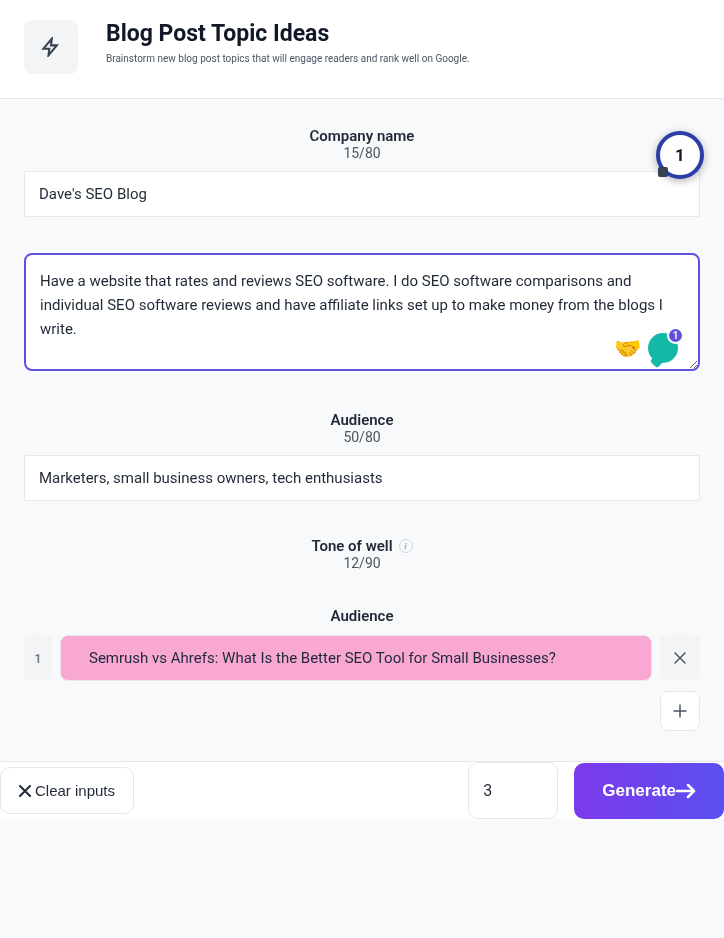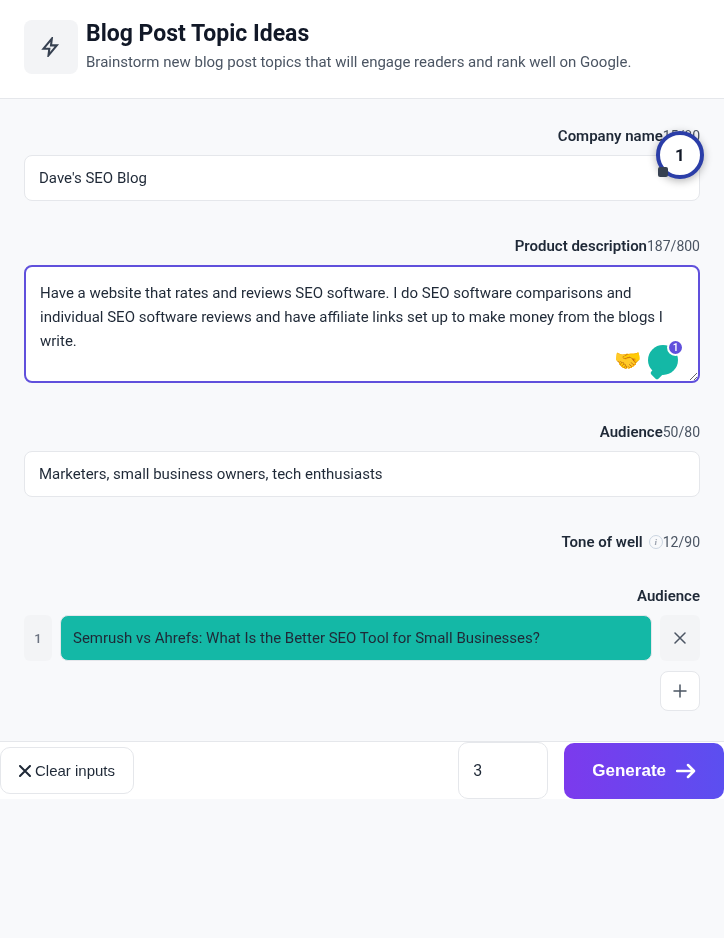--- a/index.html
+++ b/index.html
@@ -1,44 +1,44 @@
 <!DOCTYPE html>
 <html><head>
   <meta charset="utf-8">
   <style>
     * { box-sizing: border-box; margin: 0; padding: 0; }
     body { font-family: -apple-system, BlinkMacSystemFont, 'Segoe UI', Roboto, sans-serif; background: #f8f9fb; width: 724px; }
-    .header { background: #fff; padding: 20px 24px 24px; display: flex; gap: 8px; border-bottom: 1px solid #e5e7eb; }
+    .header { background: #fff; padding: 20px 24px 24px; display: flex; gap: 28px; border-bottom: 1px solid #e5e7eb; }
     .header-icon { width: 54px; height: 54px; background: #f3f4f6; border-radius: 8px; display: flex; align-items: center; justify-content: center; flex-shrink: 0; }
     .header-text h1 { font-size: 23px; font-weight: 700; color: #111827; margin-bottom: 4px; }
-    .header-text p { font-size: 15px; color: #4b5563; line-height: 1.5; text-align: center; }
+    .header-text p { font-size: 10px; color: #4b5563; line-height: 1.5; text-align: center; }
     .form-area { padding: 28px 24px 20px; }
     .field { margin-bottom: 36px; position: relative; }
-    .field-label-row { display: flex; justify-content: flex-end; align-items: center; margin-bottom: 10px; }
+    .field-label-row { display: flex; justify-content: flex-start; align-items: center; margin-bottom: 10px; flex-direction: column; }
     .field-label { font-size: 15px; font-weight: 600; color: #1f2937; display: flex; align-items: center; gap: 6px; }
     .field-count { font-size: 14px; color: #4b5563; }
-    .field-input { width: 100%; padding: 13px 14px; border: 1px solid #e5e7eb; border-radius: 8px; font-size: 15px; color: #1f2937; background: #fff; font-family: inherit; }
+    .field-input { width: 100%; padding: 13px 14px; border: 1px solid #e5e7eb; border-radius: 2px; font-size: 15px; color: #1f2937; background: #fff; font-family: inherit; }
     .field-textarea { width: 100%; padding: 14px 14px; border: 2px solid #6050dc; border-radius: 8px; font-size: 15px; color: #1f2937; background: #fff; font-family: inherit; resize: vertical; min-height: 118px; line-height: 1.6; }
     .field-input.tone { background: #edf0fb; border: none; padding-right: 44px; }
     .info-icon { width: 14px; height: 14px; border: 1px solid #cbd5e1; border-radius: 50%; display: inline-flex; align-items: center; justify-content: center; font-size: 9px; color: #9ca3af; font-style: italic; font-family: Georgia, serif; }
     .tone-wrapper { position: relative; }
     .tone-badge { position: absolute; right: 10px; top: 50%; transform: translateY(-50%); width: 24px; height: 24px; background: #b9bec9; border-radius: 5px; display: flex; align-items: center; justify-content: center; }
     .tone-badge span { display:flex; gap:2px; }
     .tone-badge span i { width:3px; height:3px; background:#fff; border-radius:50%; display:block;}
     .examples-row { display: flex; gap: 8px; align-items: stretch; }
     .example-num { width: 28px; background: #f3f4f6; border-radius: 6px; display: flex; align-items: center; justify-content: center; font-size: 13px; color: #6b7280; font-weight: 500; }
-    .example-input { flex: 1; padding: 13px 12px; border: 1px solid #e5e7eb; border-radius: 8px; font-size: 15px; color: #1f2937; background: #14b8a6; font-family: inherit; }
+    .example-input { flex: 1; padding: 13px 28px; border: 1px solid #e5e7eb; border-radius: 8px; font-size: 15px; color: #1f2937; background: #f9a8d4; font-family: inherit; }
     .example-remove { width: 40px; background: #f3f4f6; border: none; border-radius: 6px; display: flex; align-items: center; justify-content: center; cursor: pointer; color: #4b5563; font-size: 16px; }
     .add-row { display: flex; justify-content: flex-end; margin-top: 10px; }
     .add-btn { width: 40px; height: 40px; background: #fff; border: 1px solid #e5e7eb; border-radius: 8px; display: flex; align-items: center; justify-content: center; cursor: pointer; color: #4b5563; font-size: 18px; }
     .footer { background: #fff; border-top: 1px solid #e5e7eb; display: flex; align-items: center; justify-content: space-between; }
     .clear-btn { padding: 14px 18px; background: #fff; border: 1px solid #e5e7eb; border-radius: 10px; font-size: 15px; color: #1f2937; cursor: pointer; display: flex; align-items: center; gap: 4px; font-weight: 500; }
     .footer-right { display: flex; gap: 16px; align-items: center; }
     .count-input { width: 90px; padding: 18px 14px; border: 1px solid #e5e7eb; border-radius: 10px; font-size: 16px; color: #1f2937; text-align: left; font-family: inherit; }
-    .generate-btn { padding: 18px 28px; background: linear-gradient(90deg, #7c3aed, #5b4ff0); border: none; border-radius: 10px; color: #fff; font-size: 17px; font-weight: 600; cursor: pointer; display: flex; align-items: center; gap: 10px; }
+    .generate-btn { padding: 18px 28px; background: linear-gradient(90deg, #7c3aed, #5b4ff0); border: none; border-radius: 10px; color: #fff; font-size: 17px; font-weight: 600; cursor: pointer; display: flex; align-items: center; }
     .badge-float { position: absolute; right: -4px; top: 4px; width: 48px; height: 48px; border-radius: 50%; background: #fff; border: 4px solid #2b3ea8; display:flex; align-items:center; justify-content:center; font-weight:700; font-size:17px; color:#111827; box-shadow: 0 2px 8px rgba(0,0,0,0.3); z-index: 10; }
     .badge-float::after { content:''; position:absolute; bottom:-2px; left:-2px; width:10px; height:10px; background:#374151; border-radius:2px;}
     .emoji-float { position: absolute; right: 22px; bottom: 12px; display:flex; gap:6px; align-items:center; z-index:5; }
     .emoji-hand { font-size: 22px; }
     .chat-bubble { width: 30px; height: 30px; background: #14b8a6; border-radius: 50%; position:relative; }
     .chat-bubble::after { content:''; position:absolute; bottom:-3px; left:4px; width:10px; height:10px; background:#14b8a6; border-radius:2px; transform:rotate(45deg);}
     .chat-badge { position:absolute; top:-6px; right:-6px; width:17px; height:17px; background:#6050dc; border-radius:50%; color:#fff; font-size:10px; display:flex; align-items:center; justify-content:center; font-weight:600; border:2px solid #fff;}
     .textarea-wrap { position: relative; }
   </style>
 </head>
@@ -63,24 +63,20 @@
       <span class="field-label">Company name</span>
       <span class="field-count">15/80</span>
     </div>
     <input class="field-input" type="text" value="Dave's SEO Blog" style="">
     <div class="badge-float">
       <span>1</span>
     </div>
   </div>
 
   <div class="field">
-    <div class="field-label-row">
-      <span class="field-label">Product description</span>
-      <span class="field-count">187/800</span>
-    </div>
     <div class="textarea-wrap">
       <textarea class="field-textarea" style="">Have a website that rates and reviews SEO software. I do SEO software comparisons and individual SEO software reviews and have affiliate links set up to make money from the blogs I write.</textarea>
       <div class="emoji-float">
         <span class="emoji-hand">🤝</span>
         <div class="chat-bubble">
           <div class="chat-badge">1</div>
         </div>
       </div>
     </div>
   </div>

